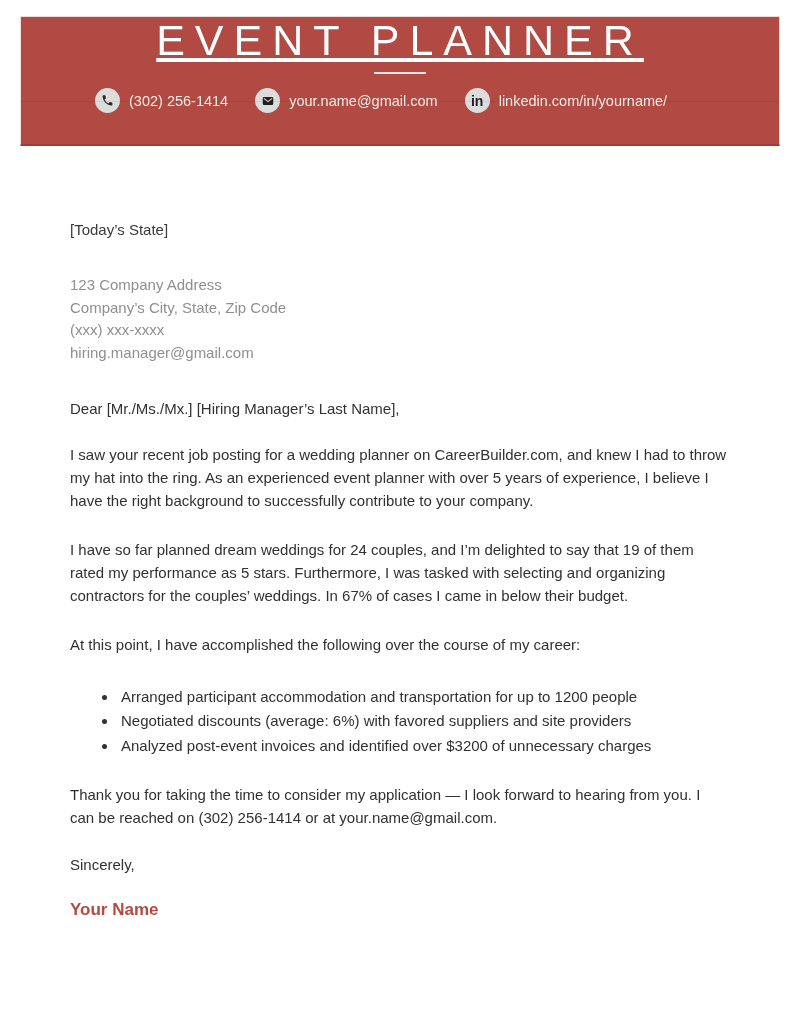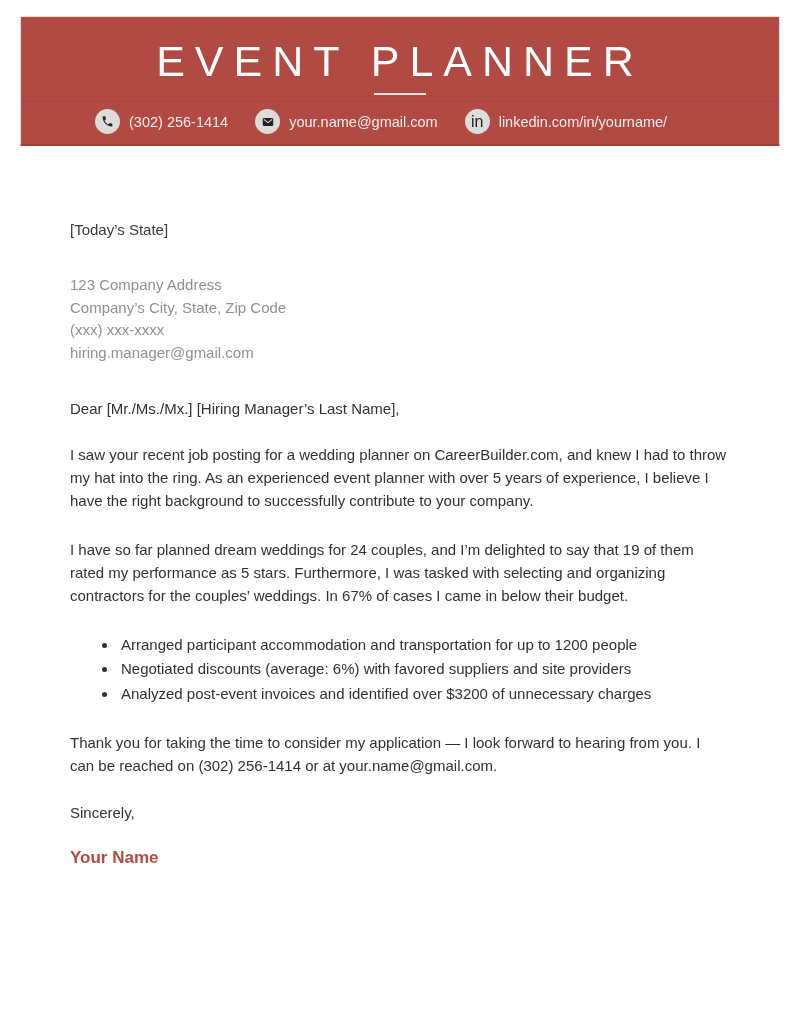--- a/index.html
+++ b/index.html
@@ -17,27 +17,27 @@
     margin:16px 20px 0 20px;
     height:130px;
     box-sizing:border-box;
     background:#b04a42;
     border:1px solid #eedcd9;
     border-bottom:2px solid #a23d36;
     text-align:center;
   }
   .header-title {
     margin:0;
-    padding-top:21px;
     font-size:43px;
     line-height:46px;
     font-weight:300;
     letter-spacing:10px;
     color:#ffffff;
     white-space:nowrap;
+    text-decoration:underline;
   }
   .header-divider {
     width:52px; height:2px;
     background:#f2e4e1;
     margin:9px auto 0 auto;
   }
   .header-seam {
     position:absolute;
     left:0; right:0; top:84px;
     height:1px;
@@ -61,22 +61,22 @@
     width:25px; height:25px;
     border-radius:50%;
     background:#dcdcdc;
     display:flex;
     align-items:center;
     justify-content:center;
     flex:0 0 auto;
   }
   .icon-circle svg { display:block; }
   .linkedin-glyph {
-    font-size:16px;
-    font-weight:400;
+    font-size:14px;
+    font-weight:700;
     color:#1f1f1f;
     line-height:1;
     letter-spacing:0;
   }
 
   
   .content {
     padding:72px 72px 0 70px;
     color:#313131;
     font-size:15px;
@@ -154,20 +154,21 @@
     <div>(xxx) xxx-xxxx</div>
     <div>hiring.manager@gmail.com</div>
   </div>
 
   <p class="salutation">Dear [Mr./Ms./Mx.] [Hiring Manager’s Last Name],</p>
 
   <p class="para">I saw your recent job posting for a wedding planner on CareerBuilder.com, and knew I had to throw my hat into the ring. As an experienced event planner with over 5 years of experience, I believe I have the right background to successfully contribute to your company.</p>
 
   <p class="para">I have so far planned dream weddings for 24 couples, and I’m delighted to say that 19 of them rated my performance as 5 stars. Furthermore, I was tasked with selecting and organizing contractors for the couples’ weddings. In 67% of cases I came in below their budget.</p>
 
+  <p class="para para-intro-list">At this point, I have accomplished the following over the course of my career:</p>
 
   <ul class="accomplishments">
     <li>Arranged participant accommodation and transportation for up to 1200 people</li>
     <li>Negotiated discounts (average: 6%) with favored suppliers and site providers</li>
     <li>Analyzed post-event invoices and identified over $3200 of unnecessary charges</li>
   </ul>
 
   <p class="closing">Thank you for taking the time to consider my application — I look forward to hearing from you. I can be reached on (302) 256-1414 or at your.name@gmail.com.</p>
 
   <p class="signoff">Sincerely,</p>

